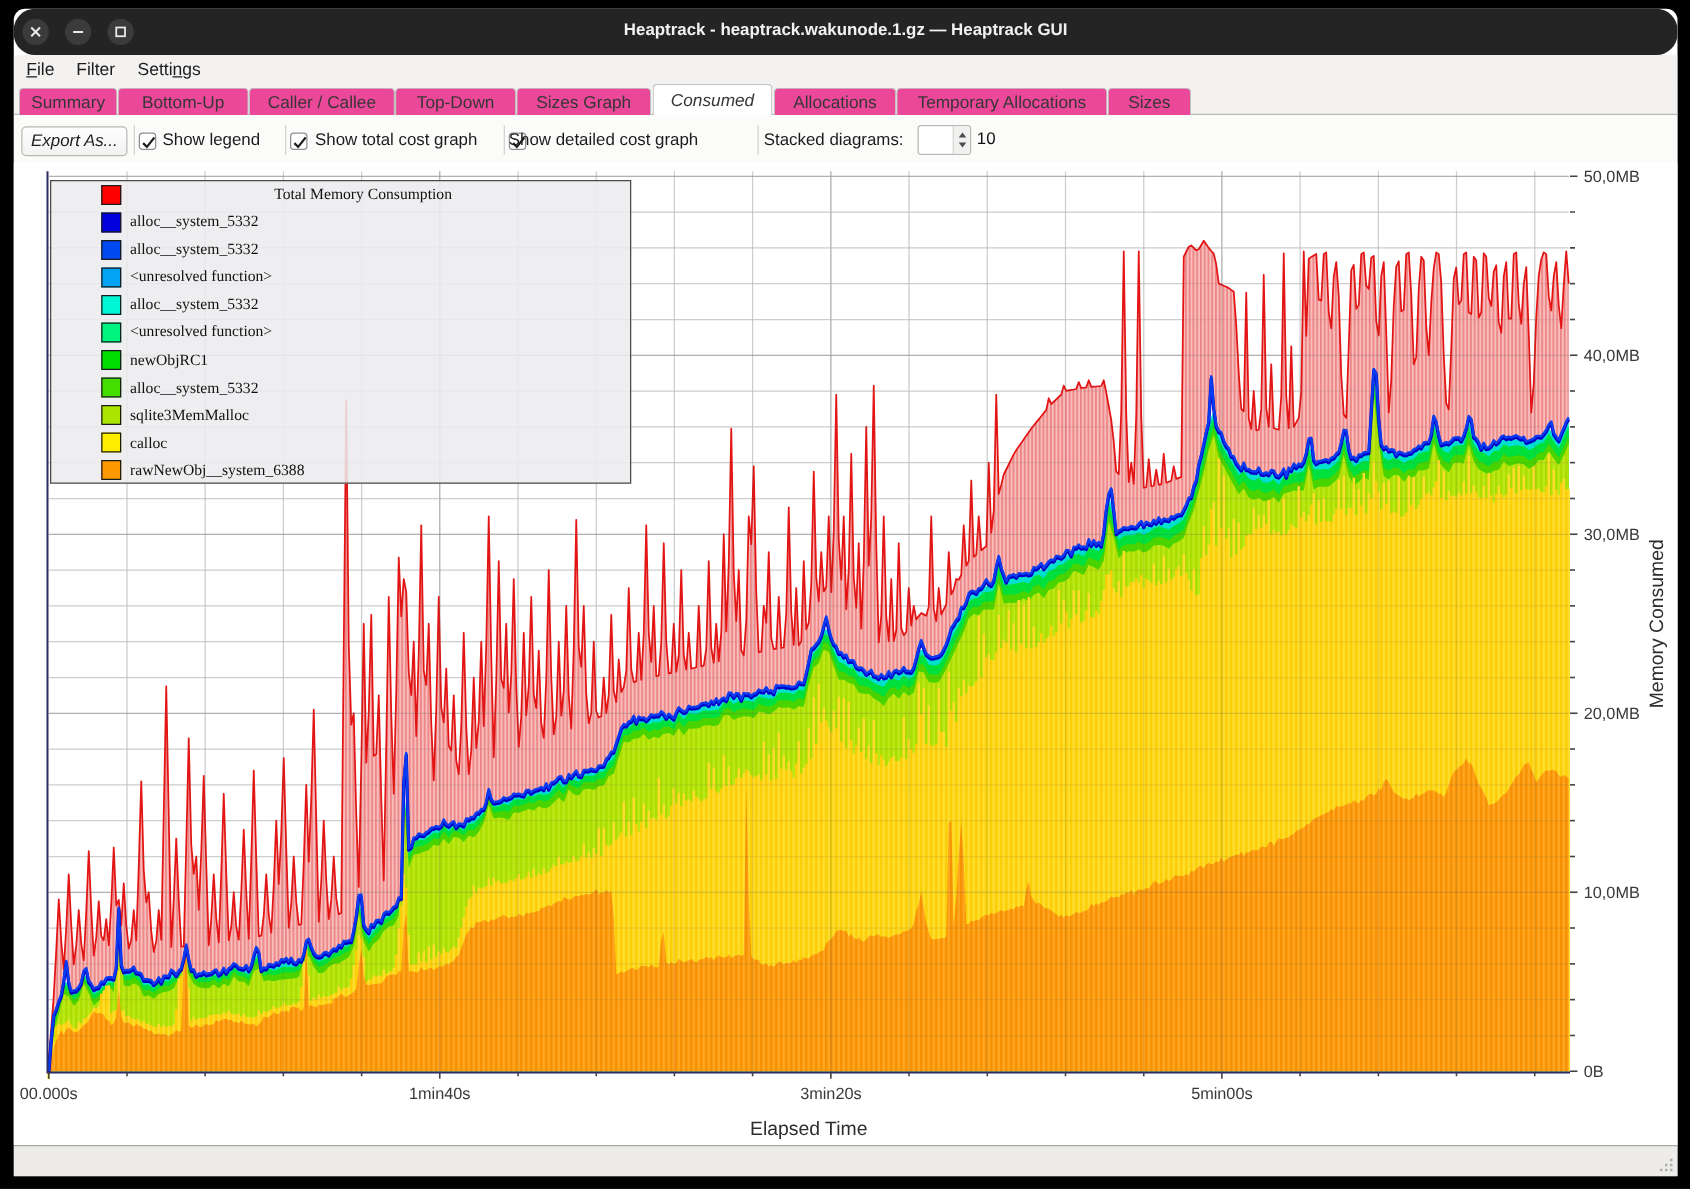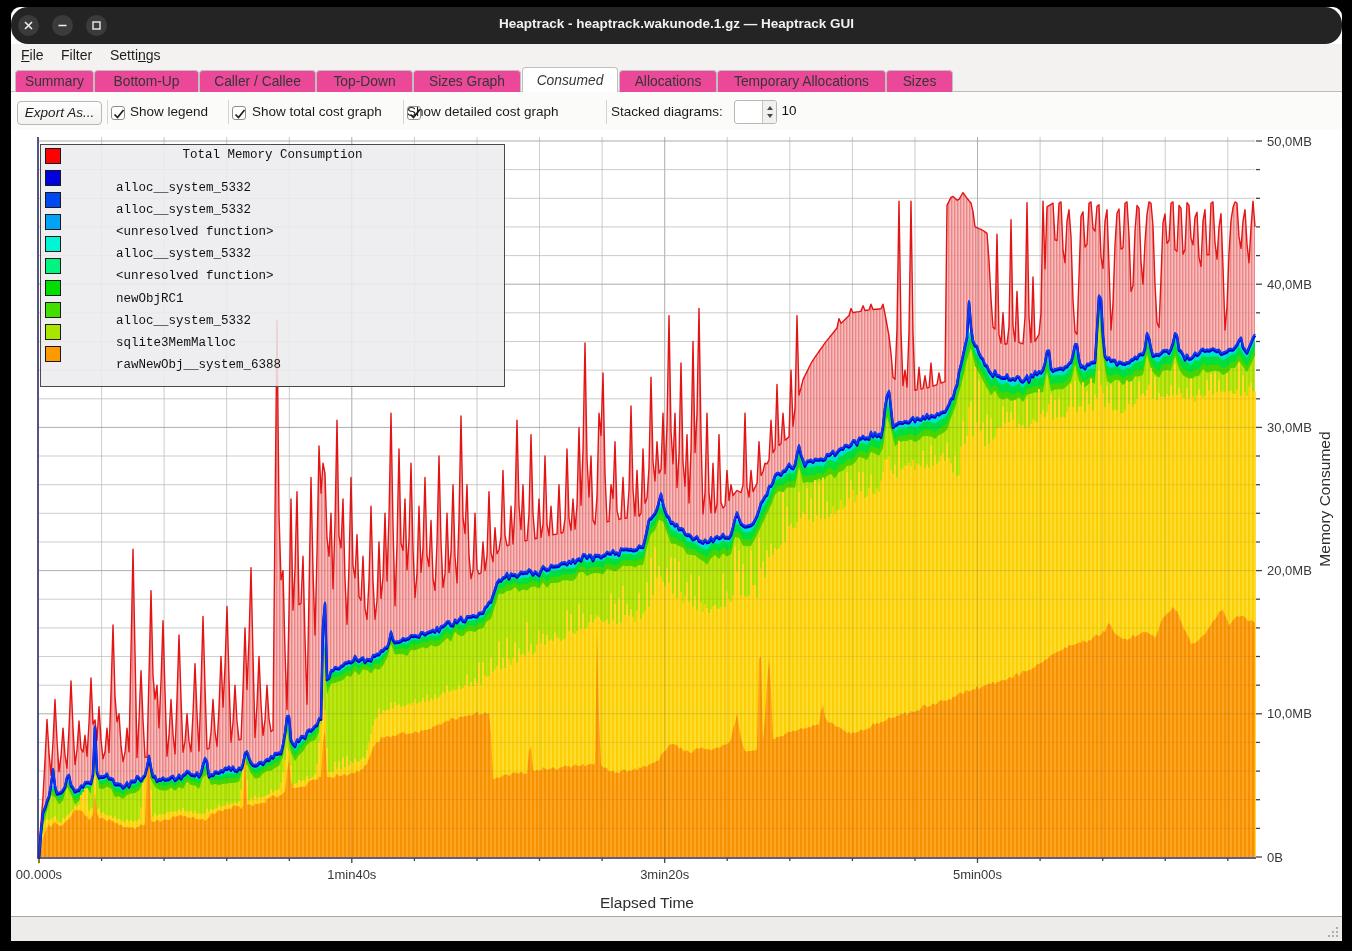--- a/index.html
+++ b/index.html
@@ -14,24 +14,24 @@
 #tools { position:absolute; left:0; top:85px; width:100%; height:38px; background:#fbfbfa; }
 #ebtn { position:absolute; left:6px; top:9px; width:85px; height:24px; background:linear-gradient(#fefefe,#f3f2f1); border:1px solid #b9b8b7; border-radius:4px; font-size:13.5px; color:#1d1d1d; text-align:center; line-height:22px;font-style:italic; }
 .vsep { position:absolute; top:8px; width:1px; height:24px; background:#d4d3d2; }
 .cb { position:absolute; top:14px; width:14px; height:14px; background:#fff; border:1px solid #8e8e8e; border-radius:3px; }
 .cb svg { position:absolute; left:1px; top:2px; }
 .cl { position:absolute; top:12px; font-size:13.5px; color:#1b1b1b; }
 #spin { position:absolute; left:723px; top:8px; width:43px; height:24px; background:#fff; border:1px solid #b9b8b7; border-radius:3px; }
 #spin .v { position:absolute; left:0; top:2px; width:28px; text-align:center; font-size:13.5px; color:#111;margin-left:40px; }
 #spin .btns { position:absolute; right:0; top:0; width:14px; height:22px; background:#f1f0ef; border-left:1px solid #c5c4c3; border-radius:0 2px 2px 0; }
 #status { position:absolute; left:0; top:909px; width:100%; height:25px; background:#edecea; border-top:1px solid #a9a8a7; }
-#legend { position:absolute; left:40px; top:144px; width:465px; height:243px; background:rgba(235,236,238,0.87); border:1px solid #4a4a4a; font-family:Liberation Mono, monospace; font-size:12.5px; color:#111; z-index:5; }
+#legend { position:absolute; left:40px; top:144px; width:465px; height:243px; background:rgba(235,236,238,0.87); border:1px solid #4a4a4a; font-family:Liberation Serif, serif; font-size:12.5px; color:#111; z-index:5;padding-left:36px; }
 .lr { position:relative; height:22.1px; }
 .sw { position:absolute; left:4px; top:2.5px; width:16px; height:16px; border:1px solid #1a1a1a; }
-.lt { position:absolute; left:27px; top:14px;margin-left:48px; }
+.lt { position:absolute; left:27px; top:3px; }
 .lc { position:absolute; left:0; right:0; top:3px; text-align:center; }
 </style></head>
 <body>
 <div id="win">
   <div id="tbar">
     <div class="wbtn" style="left:7px"><svg width="21" height="21" viewBox="0 0 21 21">
           <path d="M7 7 L14 14 M14 7 L7 14" stroke="#ededed" stroke-width="1.6"></path>
         </svg></div>
     <div class="wbtn" style="left:41px"><svg width="21" height="21" viewBox="0 0 21 21">
           <path d="M6.5 10.5 H14.5" stroke="#ededed" stroke-width="1.6"></path>
@@ -312,15 +312,19 @@
     </div>
     <div class="lr">
       <span class="sw" style="background:#44dd00"></span>
       <span class="lt">alloc__system_5332</span>
     </div>
     <div class="lr">
       <span class="sw" style="background:#aae500"></span>
       <span class="lt">sqlite3MemMalloc</span>
     </div>
     <div class="lr">
+      <span class="sw" style="background:#ffee00"></span>
+      <span class="lt">calloc</span>
+    </div>
+    <div class="lr">
       <span class="sw" style="background:#ff9900"></span>
       <span class="lt">rawNewObj__system_6388</span>
     </div>
   </div>
 </body></html>

